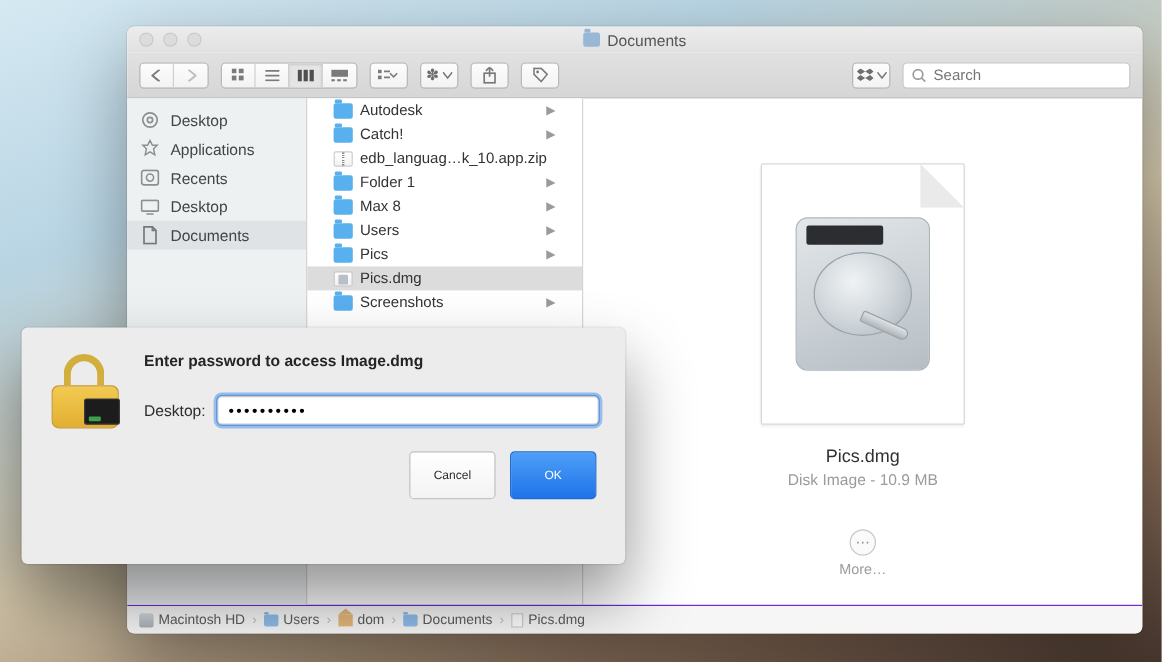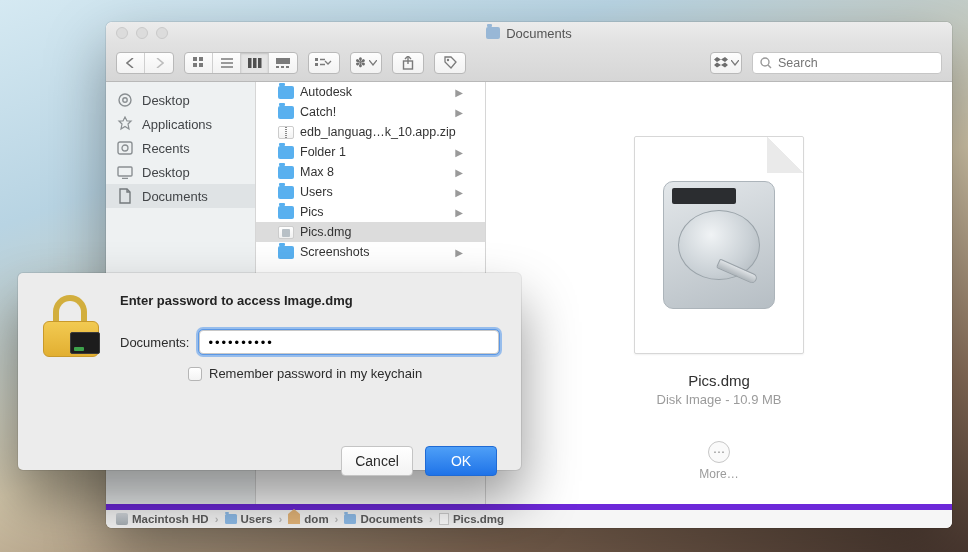--- a/index.html
+++ b/index.html
@@ -148,23 +148,23 @@
     margin-top: 34px; display:flex; flex-direction:column; align-items:center; gap:4px;
     color:#9b9b9b; font-size:12px;
   }
   .more .circ{
     width:22px; height:22px; border-radius:50%; border:1px solid #c7c7c7;
     display:flex; align-items:center; justify-content:center; color:#8d8d8d;
     background:#fafafa;
   }
 
   .pathbar {
-    height: 24px; border-top:6px solid #6d28d9;
+    height: 24px; border-top:1px solid #6d28d9;
     background:#f6f6f6; display:flex; align-items:center;
-    padding: 0 10px; gap:6px; font-size:11.5px; color:#5c5c5c;font-weight:bold;
+    padding: 0 10px; gap:6px; font-size:11.5px; color:#5c5c5c;
   }
   .pathbar .sep{ color:#bcbcbc; }
   .pathbar .pi { display:flex; align-items:center; gap:4px;}
   .pathbar .dicon{ width:12px; height:10px; background:#8fbdea; border-radius:1.5px; position:relative;}
   .pathbar .dicon::before{content:"";position:absolute;top:-2px;left:0;width:4px;height:2px;background:#8fbdea;border-radius:1px;}
   .pathbar .hd{ width:12px; height:12px; background:linear-gradient(#d5dadf,#a7aeb4); border-radius:2px;}
   .pathbar .hm{ width:12px; height:10px; background:#e6b77a; position:relative; }
   .pathbar .hm::before{content:"";position:absolute;top:-5px;left:0;width:0;height:0;border-left:6px solid transparent;border-right:6px solid transparent;border-bottom:5px solid #e6b77a;}
   .pathbar .fi{ width:10px; height:12px; background:#fff; border:1px solid #cfcfcf; }
 
@@ -208,25 +208,24 @@
     outline: 1px solid #5b98e6;
     letter-spacing: 2px;
   }
   .chk-row{ margin-top:12px; margin-left:68px; display:flex; align-items:center; gap:7px; font-size:13px; color:#2c2c2c;}
   .chk{
     width:14px; height:14px; border:1px solid #b5b5b5; border-radius:3px;
     background: linear-gradient(#fff,#f3f3f3);
   }
   .dlg-buttons{ display:flex; justify-content:flex-end; gap:12px; margin-top:22px; padding-right: 2px;}
   .btnm{
-    min-width:72px; height:30px; border-radius:4px; font-size:14px;
+    min-width:72px; height:40px; border-radius:4px; font-size:10px;
     display:flex; align-items:center; justify-content:center;
     border:1px solid #c4c4c4; background:linear-gradient(#fff,#f3f3f3);
     color:#2a2a2a;
-    margin-top:43px;
   }
   .btnm.primary{
     background: linear-gradient(#4e9ff7,#1f73e8);
     border-color:#1f6ad4; color:#fff;
   }
 
   
   svg { display:block; }
 </style>
 </head>
@@ -501,26 +500,22 @@
 <div class="dialog">
   <div class="dlg-inner">
     <div class="lock">
       <div class="shk"></div>
         <div class="body"></div>
         <div class="chip"></div>
     </div>
     <div class="dlg-main">
       <div class="dlg-title">Enter password to access Image.dmg</div>
       <div class="field-row">
-        <label>Documents:</label>
+        <label>Desktop:</label>
         <input class="pw" type="text" value="••••••••••" style="">
-      </div>
-      <div class="chk-row">
-        <span class="chk"></span>
-        <span>Remember password in my keychain</span>
       </div>
       <div class="dlg-buttons">
         <div class="btnm">
             <span>Cancel</span>
           </div>
         <div class="btnm primary">
             <span>OK</span>
           </div>
       </div>
     </div>

